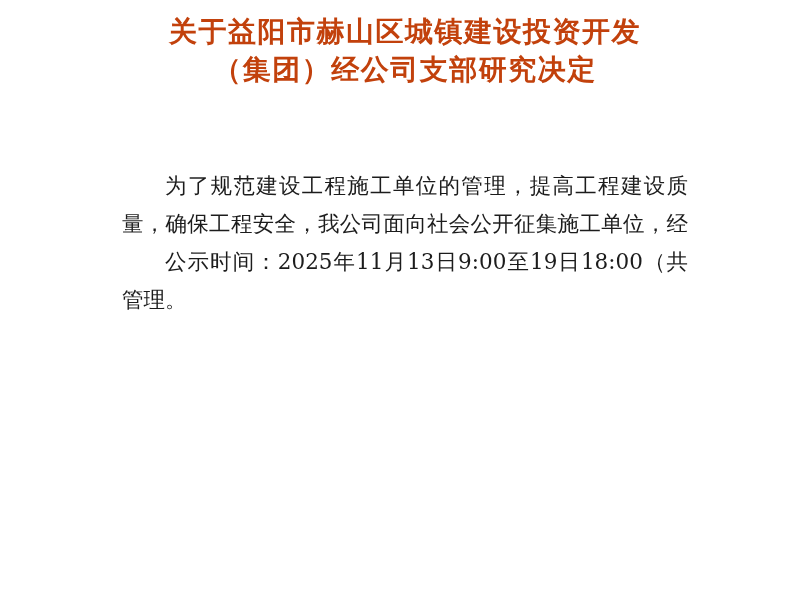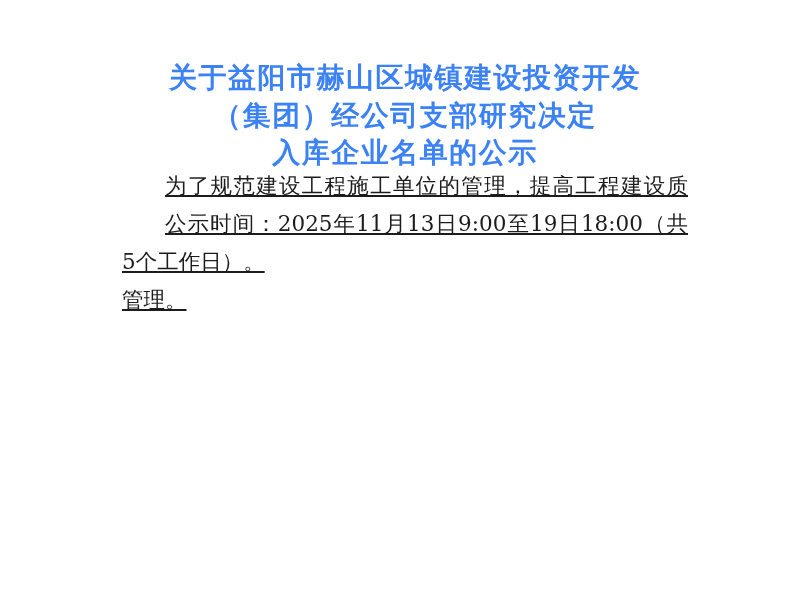--- a/index.html
+++ b/index.html
@@ -18,56 +18,53 @@
     position: absolute;
     left: 122px;
     top: 13px;
     width: 566px;
     text-align: center;
     font-family: "DejaVu Sans", "Liberation Sans", sans-serif;
     font-weight: 700;
     font-size: 28px;
     line-height: 37.5px;
     letter-spacing: 1.5px;
-    color: #3b82f6;
-    margin-top: 46px;
+    color: #c2410c;
   }
   .title-line {
     white-space: nowrap;
   }
   .body-block {
     position: absolute;
     left: 122px;
     top: 167px;
     width: 566px;
     font-family: "DejaVu Serif", "Liberation Serif", serif;
     font-size: 21.5px;
     line-height: 38px;
     color: #1c1c1c;
   }
   .body-line {
     text-align: justify;
     text-align-last: justify;
-    text-decoration: underline;
   }
   .body-line.first {
     text-indent: 2em;
   }
   .body-line.last {
     text-align-last: left;
   }
 </style>
 </head>
 <body>
 
 <div class="page">
   <div class="title-block" id="title-block">
       <div class="title-line">关于益阳市赫山区城镇建设投资开发</div>
       <div class="title-line">（集团）经公司支部研究决定</div>
-      <div class="title-line">入库企业名单的公示</div>
     </div>
   <div class="body-block" id="body-block">
       <div class="body-line first">为了规范建设工程施工单位的管理，提高工程建设质</div>
+      <div class="body-line">量，确保工程安全，我公司面向社会公开征集施工单位，经</div>
       <div class="body-line first">公示时间：2025年11月13日9:00至19日18:00（共</div>
-      <div class="body-line last">5个工作日）。</div>
       <div class="body-line last">管理。</div>
     </div>
 </div>
 
 </body></html>

